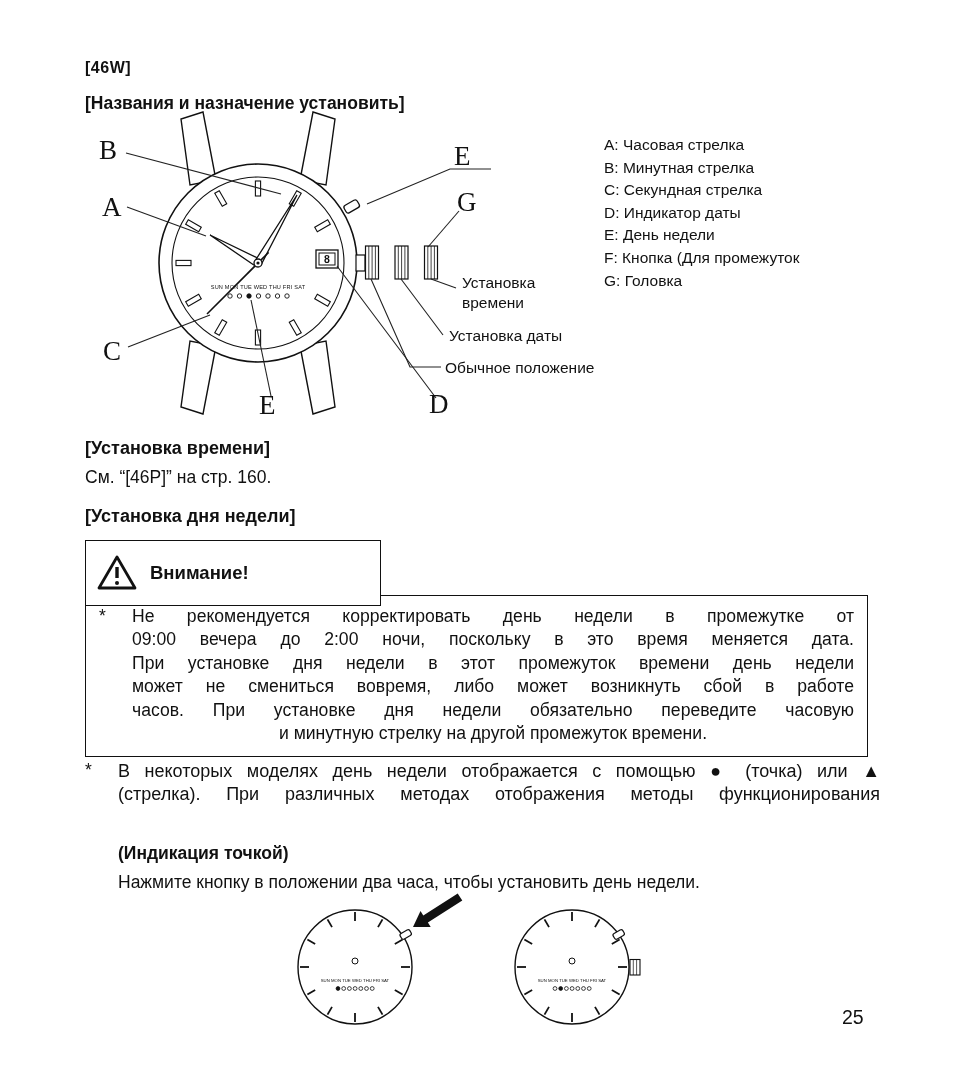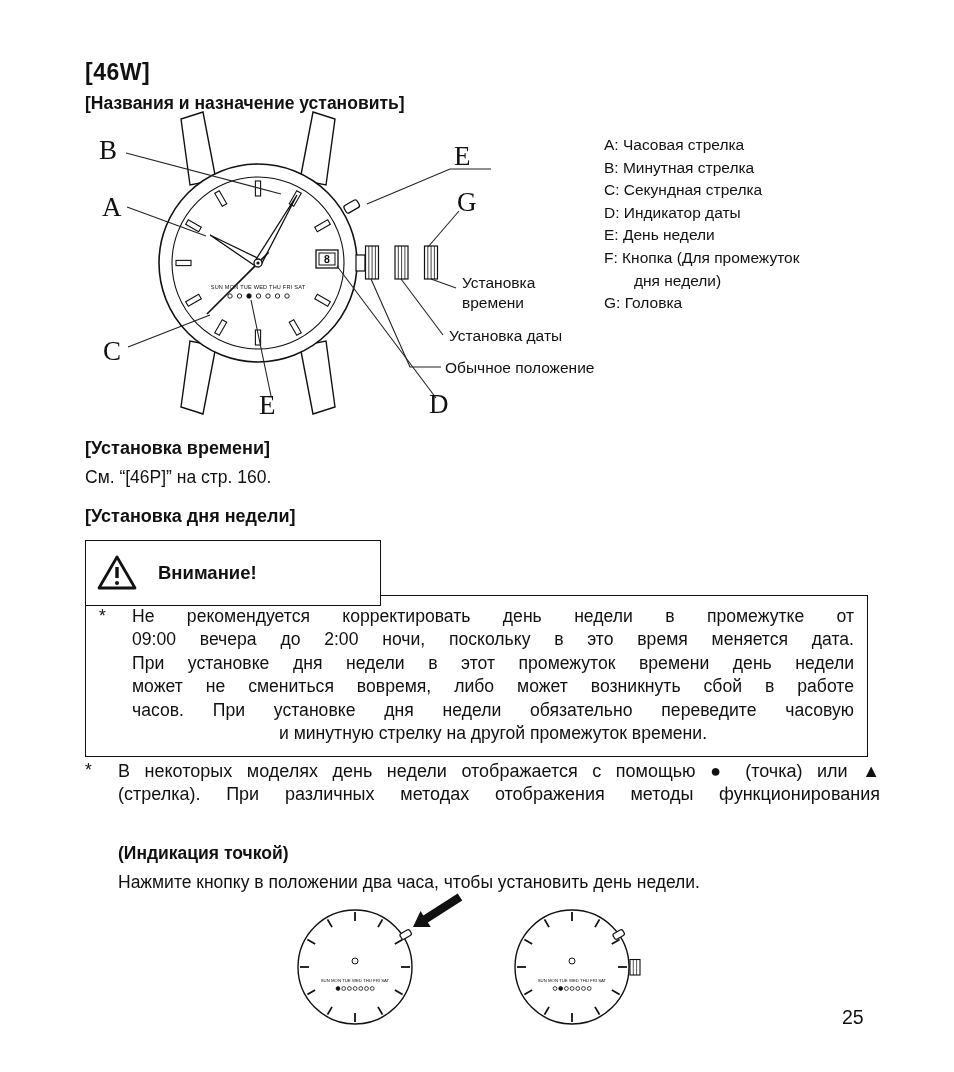--- a/index.html
+++ b/index.html
@@ -1,25 +1,25 @@
 <!DOCTYPE html>
 <html><head>
 <meta charset="utf-8">
 <style>
   *{box-sizing:border-box}
   body{margin:0;background:#fff}
   .page{position:relative;width:954px;height:1072px;background:#fff;font-family:"Liberation Sans",sans-serif;color:#111;overflow:hidden;margin:0 auto}
   .abs{position:absolute}
-  .model-title{left:85px;top:59px;font-size:23px;font-weight:700;letter-spacing:.5px}
+  .model-title{left:85px;top:59px;font-size:16px;font-weight:700;letter-spacing:.5px}
   .components-title{left:85px;top:93px;font-size:17.5px;font-weight:700}
   .legend{left:604px;top:134px;font-size:15.5px;line-height:22.6px;white-space:nowrap}
   .legend .indent{padding-left:30px}
   .sec-title{font-size:18px;font-weight:700}
   .body-text{font-size:17.5px}
-  .warning-head{left:85px;top:540px;width:296px;height:66px;border:1.7px solid #111;background:#fff;display:flex;align-items:center;gap:21px;padding-left:11px;z-index:2}
+  .warning-head{left:85px;top:540px;width:296px;height:66px;border:1.7px solid #111;background:#fff;display:flex;align-items:center;gap:13px;padding-left:11px;z-index:2}
   .w-title{font-size:18.5px;font-weight:700}
   .warning-body{left:85px;top:594.5px;width:783px;border:1.7px solid #111;background:#fff;padding:9px 13px 10px 13px;display:flex;gap:12px}
   .warn-star{font-size:17.5px;width:21px;flex:none;padding-top:1px}
   .warn-text{font-size:17.6px;line-height:23.6px;width:100%}
   .jline{text-align:justify;text-align-last:justify}
   .lline{text-align:center}
   .note{left:85px;top:760px;width:795px;display:flex;gap:13px}
   .note-star{font-size:17.5px;width:20px;flex:none}
   .note-text{font-size:18px;line-height:23px;width:100%}
   .dot-title{left:118px;top:843px;font-size:17.5px;font-weight:700}
@@ -144,21 +144,20 @@
     <text class="crown-label" x="445" y="373">Обычное положение</text>
   </svg>
 
   <div class="abs legend">
     <div>A: Часовая стрелка</div>
     <div>B: Минутная стрелка</div>
     <div>C: Секундная стрелка</div>
     <div>D: Индикатор даты</div>
     <div>E: День недели</div>
     <div>F: Кнопка (Для промежуток</div>
-    <div class="indent">дня недели)</div>
     <div>G: Головка</div>
   </div>
 
   <div class="abs sec-title" style="left:85px;top:438px">[Установка времени]</div>
   <div class="abs body-text" style="left:85px;top:467px">См. “[46P]” на стр. 160.</div>
 
   <div class="abs sec-title" style="left:85px;top:506px">[Установка дня недели]</div>
 
   <div class="abs warning-head">
     <svg width="40" height="38" viewBox="0 0 40 38">

